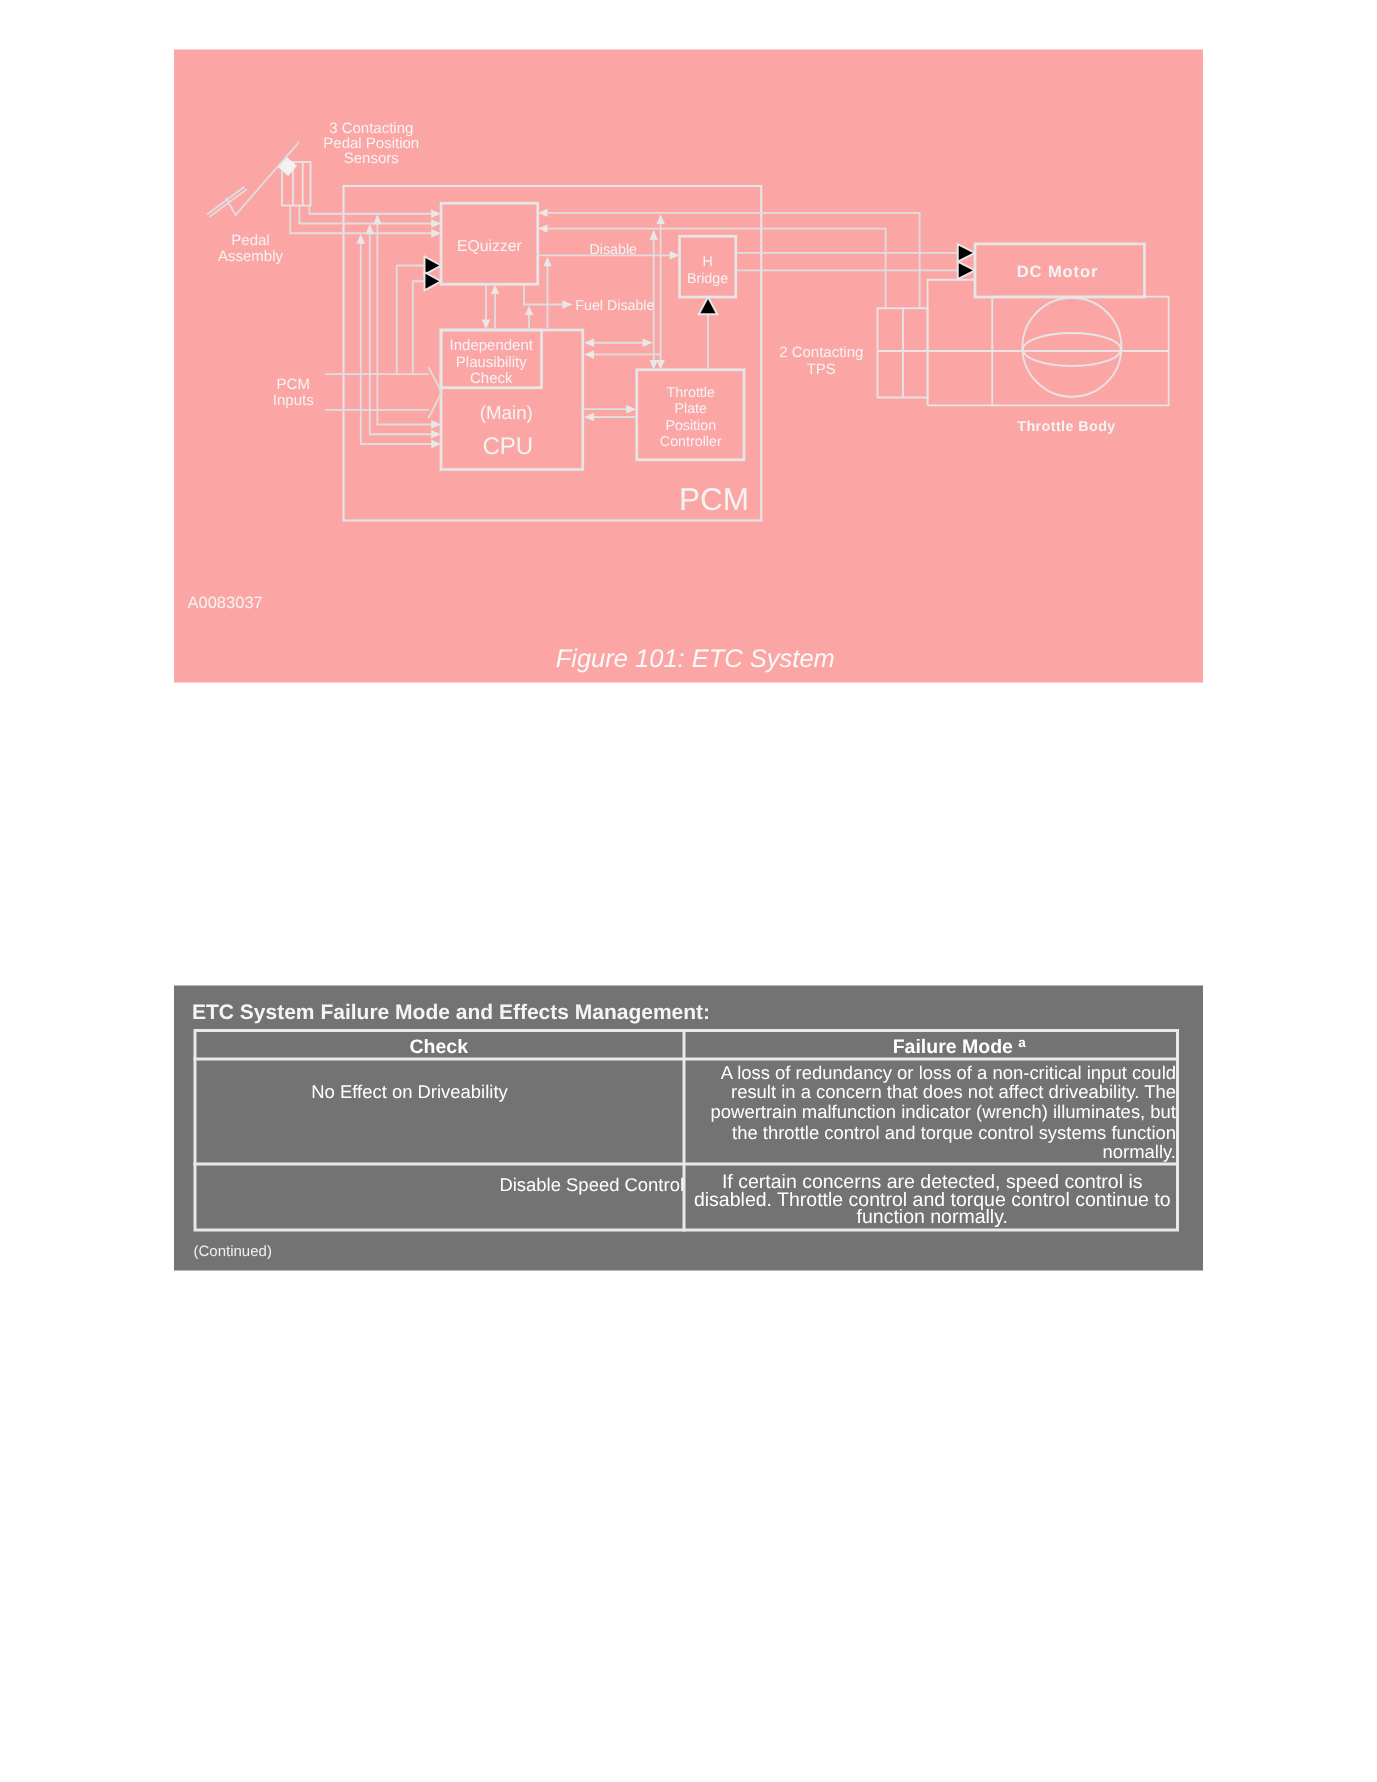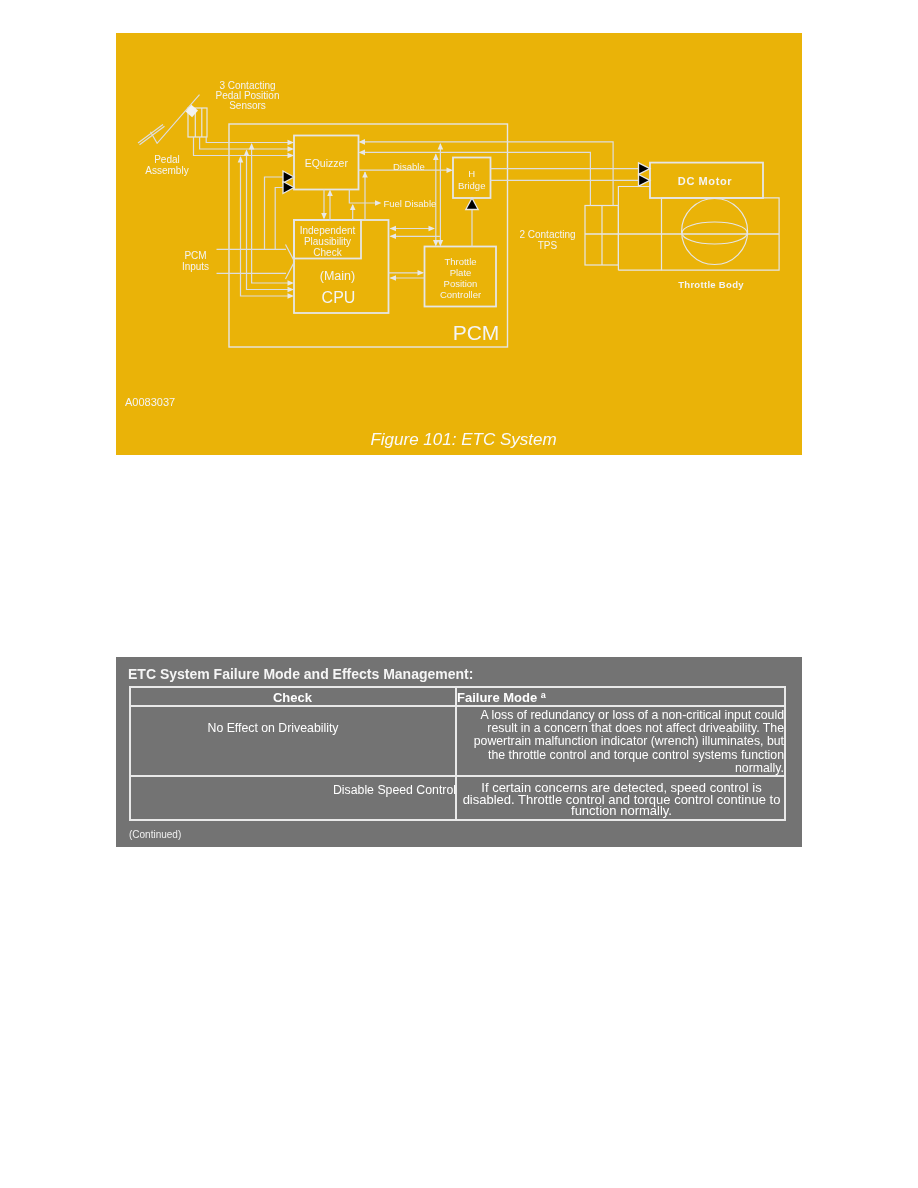--- a/index.html
+++ b/index.html
@@ -2,21 +2,21 @@
 <html><head>
 <meta charset="utf-8">
 <style>
 html,body{margin:0;padding:0;background:#fff;}
 body{width:918px;height:1188px;position:relative;font-family:"Liberation Sans",sans-serif;}
 .abs{position:absolute;}
 </style>
 </head>
 <body>
 
-<div class="abs" style="left:116px;top:33px;width:686px;height:422px;background:#eab308;">
+<div class="abs" style="left:116px;top:33px;width:686px;height:422px;background:#fca5a5;">
 <svg width="686" height="422" viewBox="0 0 686 422" style="position:absolute;left:0;top:0">
 <g fill="none" stroke="#e6e6e6" stroke-width="1.4">
 
 <rect x="113" y="91" width="278.5" height="223"></rect>
 
 <rect x="178" y="102.5" width="64.5" height="54" stroke-width="1.8"></rect>
 
 <rect x="178" y="187" width="94.5" height="93" stroke-width="1.8"></rect>
 
 <rect x="178" y="187" width="67" height="38.5" stroke-width="1.8"></rect>
@@ -232,21 +232,21 @@
 <div class="abs" style="left:13px;top:29px;width:653px;height:130.5px;border:2px solid #e9e9e9;"></div>
 
 <div class="abs" style="left:339px;top:29px;width:2px;height:134.5px;background:#e9e9e9;"></div>
 
 <div class="abs" style="left:13px;top:47.5px;width:657px;height:2px;background:#e9e9e9;"></div>
 
 <div class="abs" style="left:13px;top:118px;width:657px;height:2px;background:#e9e9e9;"></div>
 
 <div class="abs" style="left:13px;top:32.5px;width:327px;text-align:center;font-size:13px;font-weight:bold;">Check</div>
 
-<div class="abs" style="left:341px;top:32.5px;width:365px;font-size:13px;font-weight:bold;">Failure Mode <span style="font-size:9px;vertical-align:4px;">a</span></div>
+<div class="abs" style="left:341px;top:32.5px;width:365px;text-align:center;font-size:13px;font-weight:bold;">Failure Mode <span style="font-size:9px;vertical-align:4px;">a</span></div>
 
 <div class="abs" style="left:13px;top:64px;width:288px;text-align:center;font-size:12.3px;">No Effect on Driveability</div>
 
 <div class="abs" style="left:343px;top:52px;width:325px;text-align:right;font-size:12.3px;line-height:13.2px;">A loss of redundancy or loss of a non-critical input could<br>result in a concern that does not affect driveability. The<br>powertrain malfunction indicator (wrench) illuminates, but<br>the throttle control and torque control systems function<br>normally.</div>
 
 <div class="abs" style="left:13px;top:126px;width:327px;text-align:right;font-size:12.3px;">Disable Speed Control</div>
 
 <div class="abs" style="left:343px;top:125px;width:325px;text-align:center;font-size:13px;line-height:11.5px;">If certain concerns are detected, speed control is<br>disabled. Throttle control and torque control continue to<br>function normally.</div>
 
 <div class="abs" style="left:13px;top:171.5px;font-size:10px;color:#f0f0f0;">(Continued)</div>

